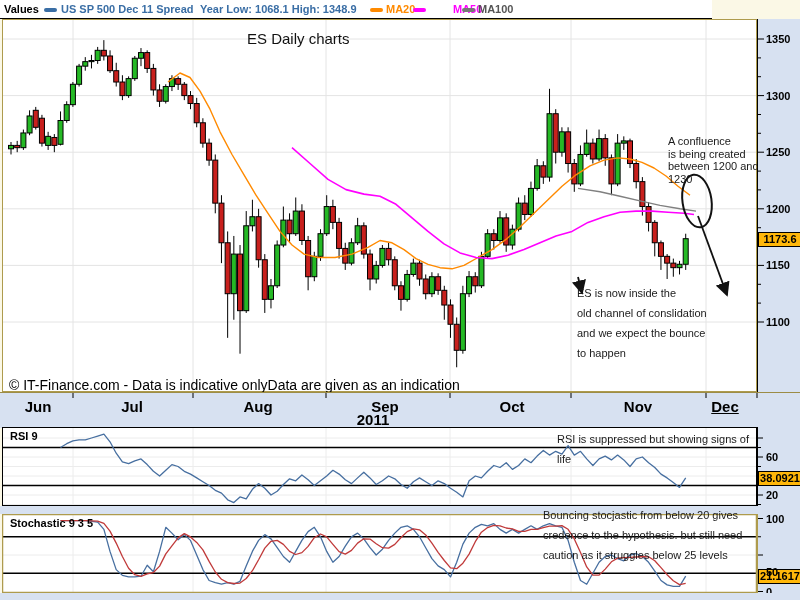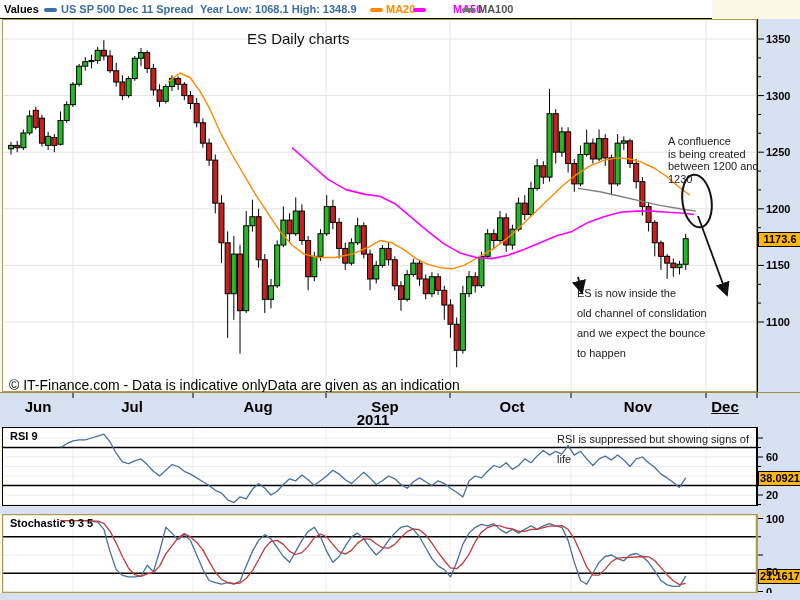--- a/index.html
+++ b/index.html
@@ -402,20 +402,23 @@
         <line x1="569" y1="0" x2="569" y2="79" stroke="#ECECEC" stroke-width="1"></line>
         <line x1="704" y1="0" x2="704" y2="79" stroke="#ECECEC" stroke-width="1"></line>
         <line x1="0" y1="22.75" x2="755" y2="22.75" stroke="#000" stroke-width="1.3"></line>
         <line x1="0" y1="59.25" x2="755" y2="59.25" stroke="#000" stroke-width="1.3"></line>
         <polyline points="58.5,6.7 64.7,6.7 70.9,6.7 77.1,6.7 83.3,6.7 89.5,7.4 95.7,8.2 101.9,15.4 108.0,37.4 114.2,55.6 120.4,61.4 126.6,62.9 132.8,62.9 139.0,62.2 145.2,51.2 151.4,57.8 157.6,37.4 163.8,13.3 169.9,19.1 176.1,25.7 182.3,20.6 188.5,26.4 194.7,41.0 200.9,55.6 207.1,66.5 213.3,68.7 219.5,70.2 225.7,68.7 231.8,70.2 238.0,67.3 244.2,51.9 250.4,37.4 256.6,26.4 262.8,20.6 269.0,24.9 275.2,33.7 281.4,42.5 287.6,48.3 293.7,37.4 299.9,26.4 306.1,17.6 312.3,13.3 318.5,22.8 324.7,37.4 330.9,48.3 337.1,42.5 343.3,32.2 349.5,22.8 355.6,19.1 361.8,24.9 368.0,33.7 374.2,41.0 380.4,35.2 386.6,26.4 392.8,19.1 399.0,13.3 405.2,11.8 411.4,15.4 417.5,22.8 423.7,33.7 429.9,44.6 436.1,51.9 442.3,55.6 448.5,62.9 454.7,48.3 460.9,30.1 467.1,19.1 473.3,13.3 479.4,10.3 485.6,11.8 491.8,9.6 498.0,15.4 504.2,19.1 510.4,15.4 516.6,19.1 522.8,15.4 529.0,11.8 535.1,15.4 541.3,11.8 547.5,9.6 553.7,11.8 559.9,13.3 566.1,26.4 572.3,48.3 578.5,66.5 584.7,70.2 590.9,59.3 597.1,48.3 603.2,42.5 609.4,41.0 615.6,44.6 621.8,46.8 628.0,41.0 634.2,39.5 640.4,42.5 646.6,48.3 652.8,57.1 659.0,66.5 665.1,70.9 671.3,72.4 677.5,72.4 683.7,62.1" fill="none" stroke="#476FA0" stroke-width="1.3" stroke-linejoin="round"></polyline>
         <polyline points="58.5,6.7 64.7,6.7 70.9,6.7 77.1,6.7 83.3,6.7 89.5,6.9 95.7,7.2 101.9,9.4 108.0,17.1 114.2,29.1 120.4,42.5 126.6,54.3 132.8,60.7 139.0,62.4 145.2,59.8 151.4,58.5 157.6,52.1 163.8,39.9 169.9,31.9 176.1,23.8 182.3,19.6 188.5,22.9 194.7,28.4 200.9,35.9 207.1,47.4 213.3,58.0 219.5,65.3 225.7,68.6 231.8,69.5 238.0,69.1 244.2,64.5 250.4,56.7 256.6,45.7 262.8,34.1 269.0,27.3 275.2,26.4 281.4,30.4 287.6,37.4 293.7,40.5 299.9,38.6 306.1,32.4 312.3,23.7 318.5,20.0 324.7,22.8 330.9,30.4 337.1,37.7 343.3,40.1 349.5,36.4 355.6,29.1 361.8,24.8 368.0,25.1 374.2,29.7 380.4,33.7 386.6,34.1 392.8,30.4 399.0,23.5 405.2,17.6 411.4,14.9 417.5,15.8 423.7,20.9 429.9,29.1 436.1,38.3 442.3,46.5 448.5,53.8 454.7,54.7 460.9,49.2 467.1,40.1 473.3,27.7 479.4,18.2 485.6,13.6 491.8,11.3 498.0,11.8 504.2,14.0 510.4,14.9 516.6,17.3 522.8,17.3 529.0,15.4 535.1,15.4 541.3,13.6 547.5,12.2 553.7,12.2 559.9,11.6 566.1,15.3 572.3,24.9 578.5,38.6 584.7,52.9 590.9,61.1 597.1,61.1 603.2,55.1 609.4,47.8 615.6,44.1 621.8,43.7 628.0,43.4 634.2,43.0 640.4,42.5 646.6,42.8 652.8,46.8 659.0,53.6 665.1,60.7 671.3,66.7 677.5,70.6 683.7,69.4" fill="none" stroke="#C03A3A" stroke-width="1.3" stroke-linejoin="round"></polyline>
         <rect x="0.5" y="0.5" width="754" height="78" fill="none" stroke="#AE9B4D" stroke-width="1.5"></rect>
       </svg>
   </div>
   <div class="abs pane-label" style="left:10px;top:517px;">Stochastic 9 3 5</div>
+  <div class="abs annot" style="left:543px;top:505px;background:rgba(255,255,255,0.0);">Bouncing stocjastic from below 20 gives
+credence to the hypothesis. but still need
+caution as it struggles below 25 levels</div>
   <div class="abs axis-band" style="left:757px;top:514px;width:43px;height:79px;border-left:1px solid #AE9B4D;">
     <svg id="stoch-axis-svg" width="42" height="79">
         <line x1="0" y1="4.5" x2="5" y2="4.5" stroke="#000" stroke-width="1"></line>
         <line x1="0" y1="22.75" x2="3" y2="22.75" stroke="#000" stroke-width="1"></line>
         <line x1="0" y1="41" x2="5" y2="41" stroke="#000" stroke-width="1"></line>
         <line x1="0" y1="59.25" x2="3" y2="59.25" stroke="#000" stroke-width="1"></line>
         <line x1="0" y1="77.5" x2="5" y2="77.5" stroke="#000" stroke-width="1"></line>
       </svg>
     <div class="value-box" style="top:55px;">21.1617</div>
   <div class="axis-label" style="top: -1.5px;">100</div>

